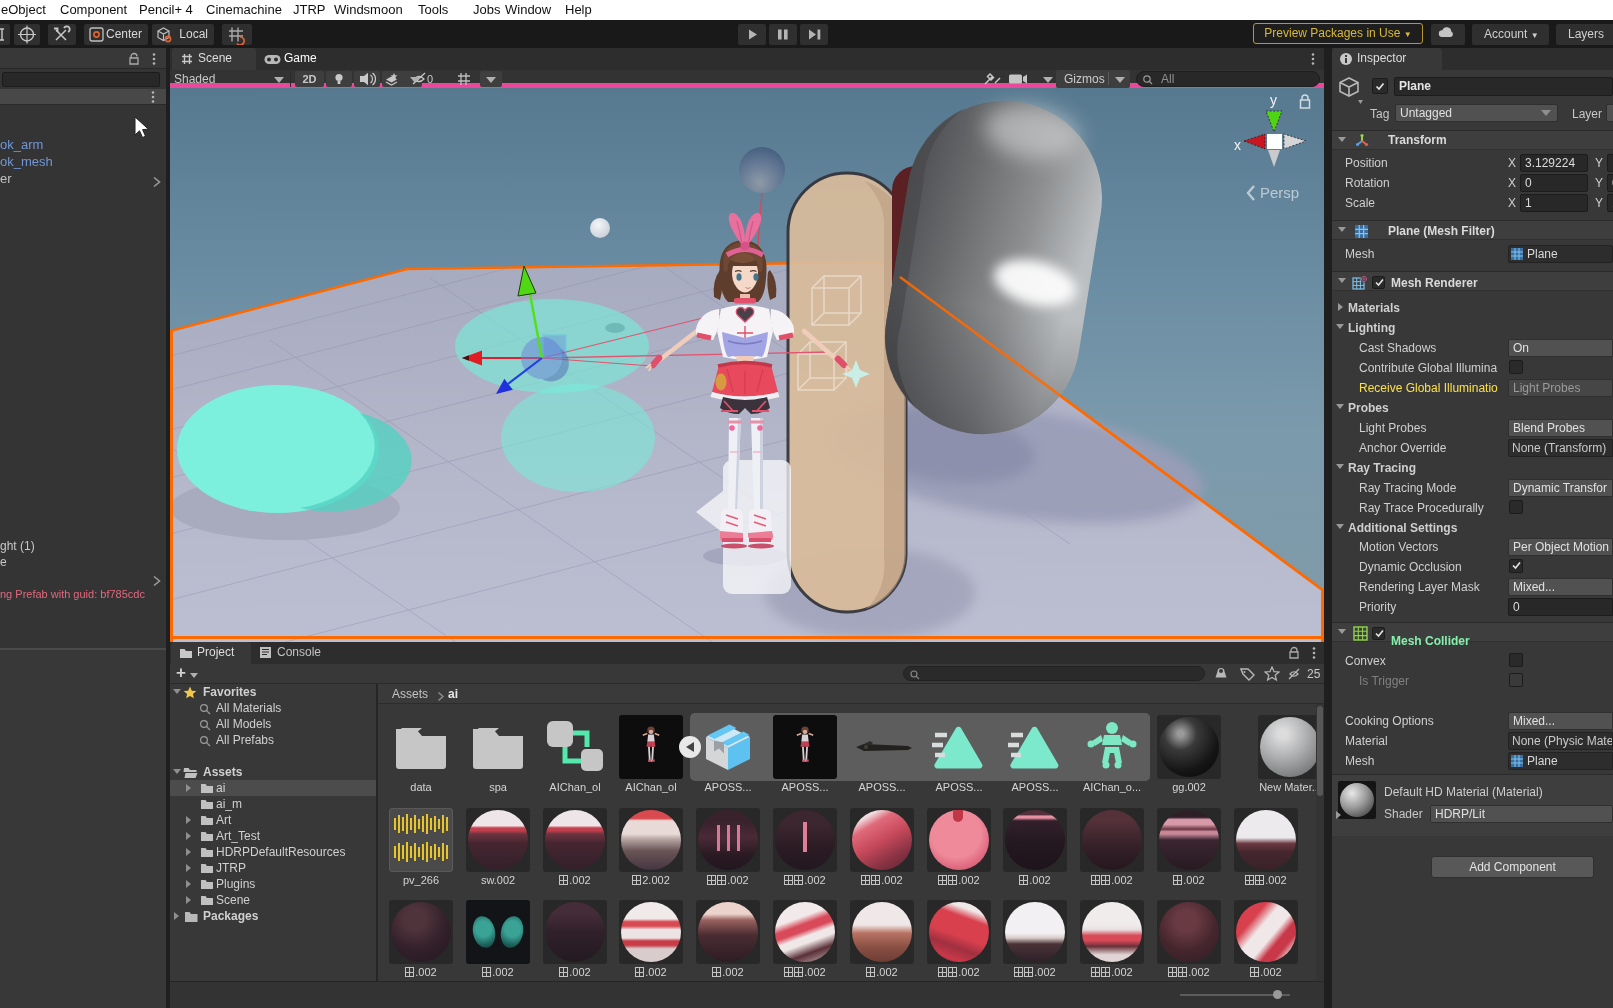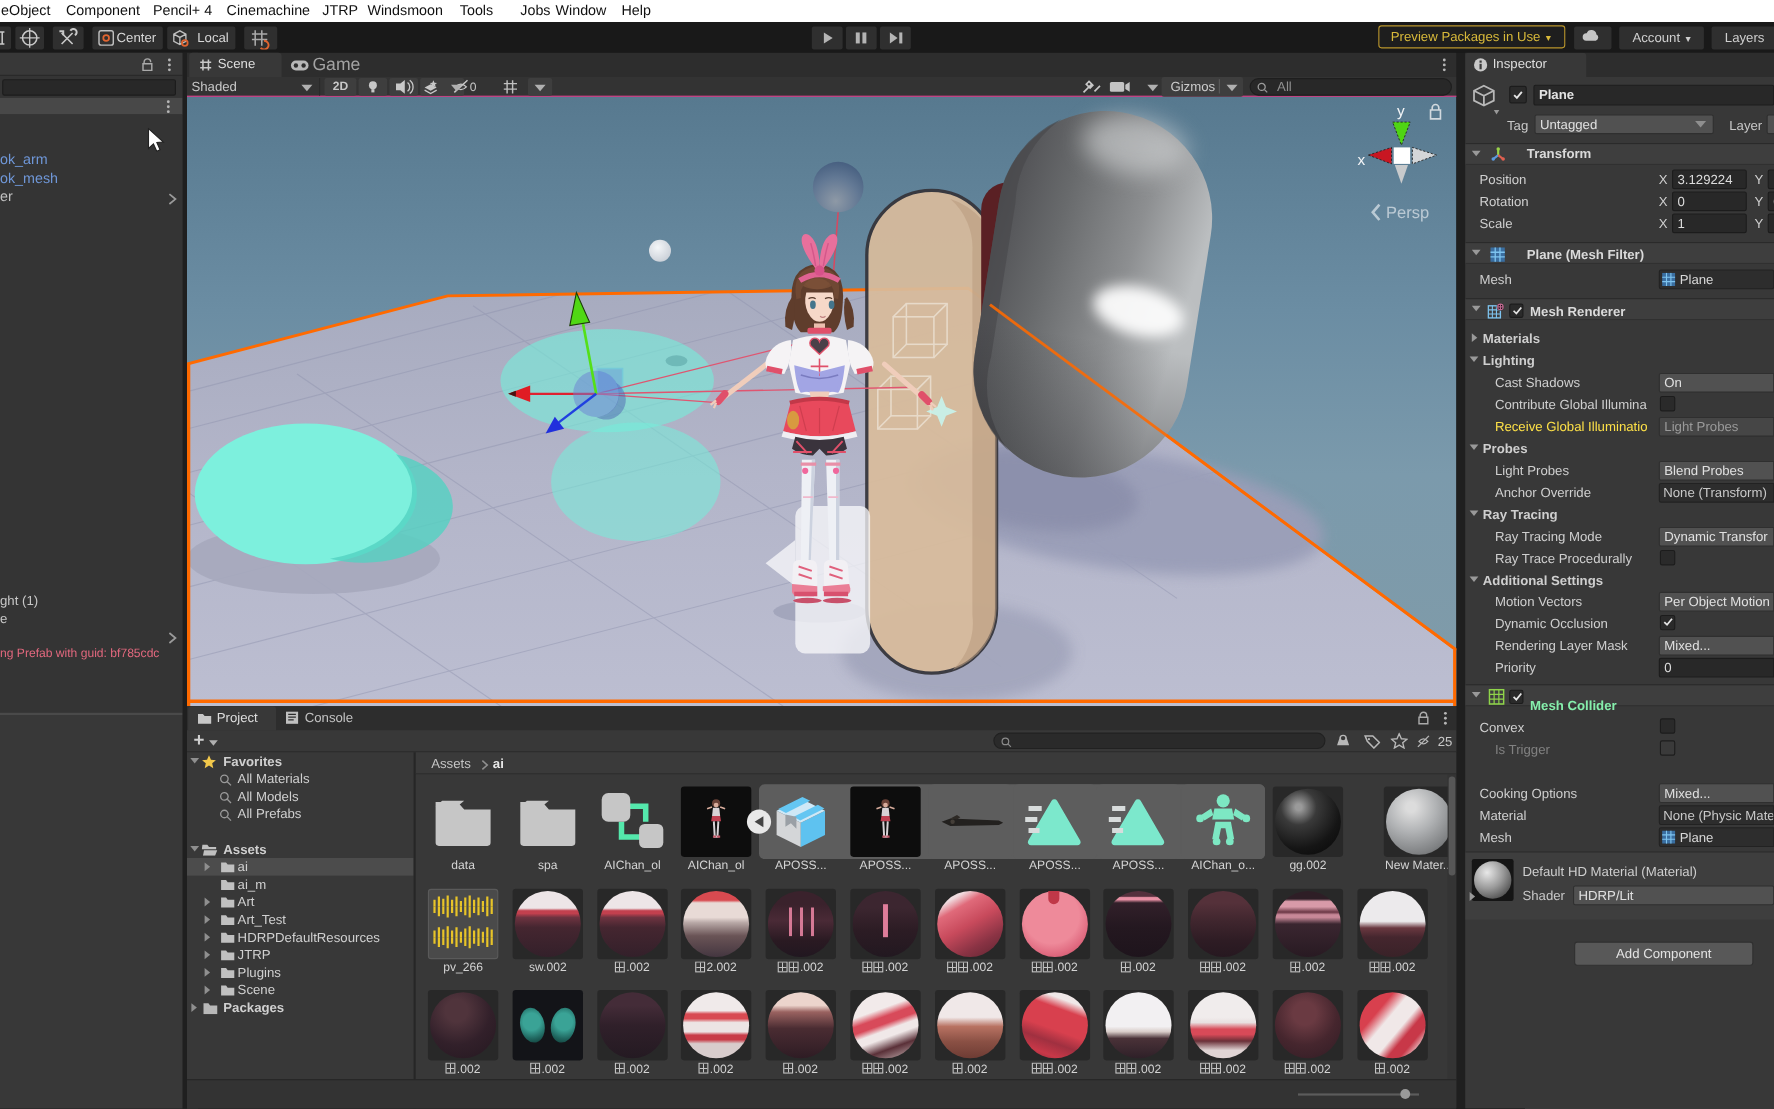--- a/index.html
+++ b/index.html
@@ -145,30 +145,30 @@
           <path d="M2 4.5 h10 M2 9.5 h10 M4.5 2 v10 M9.5 2 v10" stroke="#c8c8c8" stroke-width="1.4"></path>
         </svg>
     <span class="abs" style="left:26px;top:3px;color:#dededе;color:#dedede;font-size:12px;">Scene</span>
   </div>
   <div class="abs" style="left:86px;top:0;width:90px;height:22px;">
     <svg class="abs" style="left:8px;top:5px" width="17" height="12">
           <rect x="0.5" y="2" width="16" height="9" rx="4.5" fill="#b8b8b8"></rect>
           <circle cx="5" cy="6.5" r="2" fill="#2d2d2d"></circle>
           <circle cx="12" cy="6.5" r="2" fill="#2d2d2d"></circle>
         </svg>
-    <span class="abs" style="left:28px;top:3px;color:#a3a3a3;font-size:16px;">Game</span>
+    <span class="abs" style="left:28px;top:3px;color:#ffffff;font-size:12px;">Game</span>
   </div>
   <div class="abs" style="left:1141px;top:4px;"><svg width="4" height="14">
           <circle cx="2" cy="2.5" r="1.3" fill="#b5b5b5"></circle>
           <circle cx="2" cy="7" r="1.3" fill="#b5b5b5"></circle>
           <circle cx="2" cy="11.5" r="1.3" fill="#b5b5b5"></circle>
         </svg></div>
 </div>
 
-<div class="abs" style="left:170px;top:70px;width:1154px;height:18px;background:#333333;border-bottom:1px solid #ec4899;">
+<div class="abs" style="left:170px;top:70px;width:1154px;height:18px;background:#333333;border-bottom:5px solid #ec4899;">
   <span class="abs" style="left:4px;top:2px;color:#c8c8c8;font-size:12px;">Shaded</span>
   <div class="fold abs" style="left:104px;top:7px;border-top-color:#b0b0b0;"></div>
   <div class="abs" style="left:120px;top:1px;width:1px;height:16px;background:#2a2a2a;"></div>
   <div class="abs" style="left:125px;top:1px;width:29px;height:16px;background:#3e3e3e;border-radius:2px;color:#c8c8c8;font-size:11px;font-weight:bold;text-align:center;line-height:16px;">2D</div>
   <div class="abs" style="left:156px;top:1px;width:26px;height:16px;background:#3e3e3e;border-radius:2px;"></div>
   <div class="abs" style="left:184px;top:1px;width:26px;height:16px;background:#3e3e3e;border-radius:2px;"></div>
   <div class="abs" style="left:212px;top:1px;width:40px;height:16px;background:#3e3e3e;border-radius:2px;"></div>
   <svg class="abs" style="left:156px;top:1px" width="120" height="16">
     <g fill="#c8c8c8">
           <circle cx="13" cy="6.5" r="3.6"></circle>

